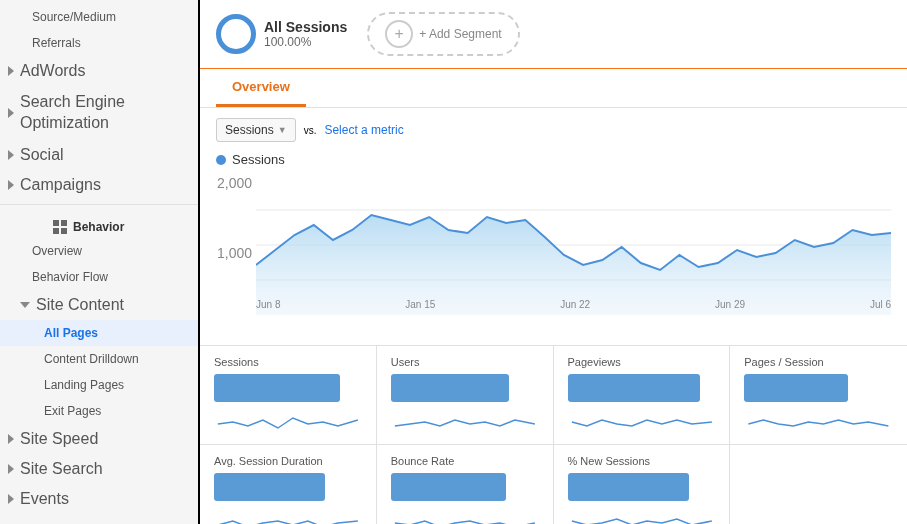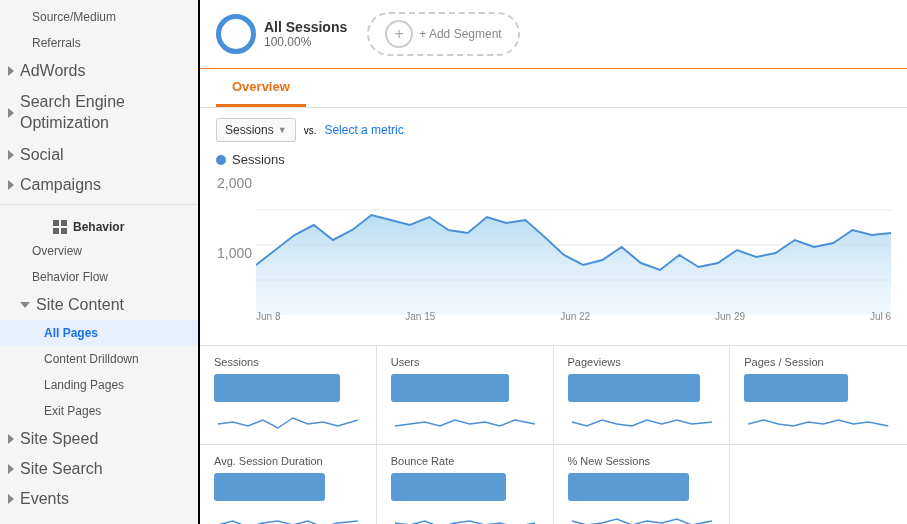--- a/index.html
+++ b/index.html
@@ -162,21 +162,21 @@
       position: absolute;
       left: 40px;
       right: 0;
       top: 0;
       bottom: 20px;
     }
     .x-axis {
       position: absolute;
       left: 40px;
       right: 0;
-      bottom: 4px;
+      bottom: 16px;
       height: 20px;
       display: flex;
       justify-content: space-between;
       font-size: 10px;
       color: #888;
     }
 
     
     .metrics-grid {
       display: grid;

